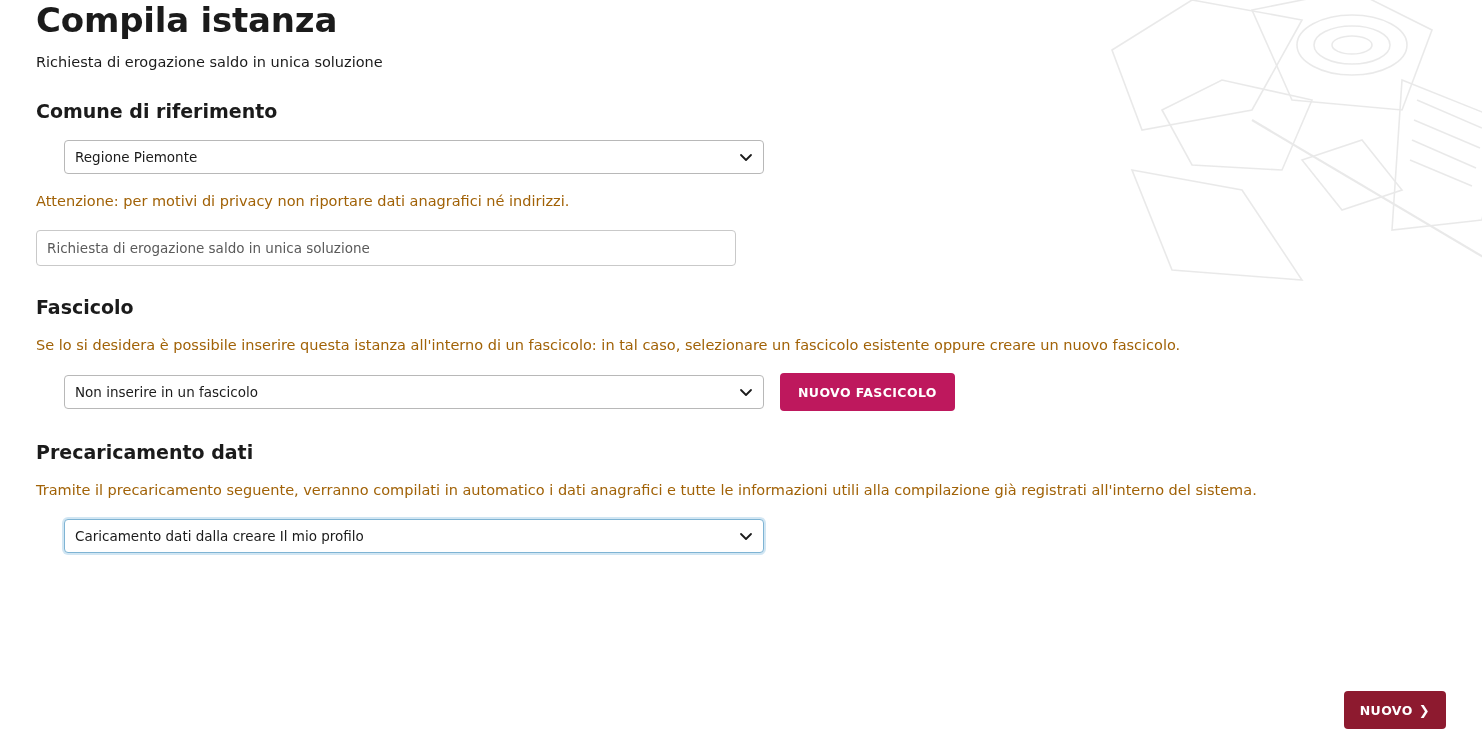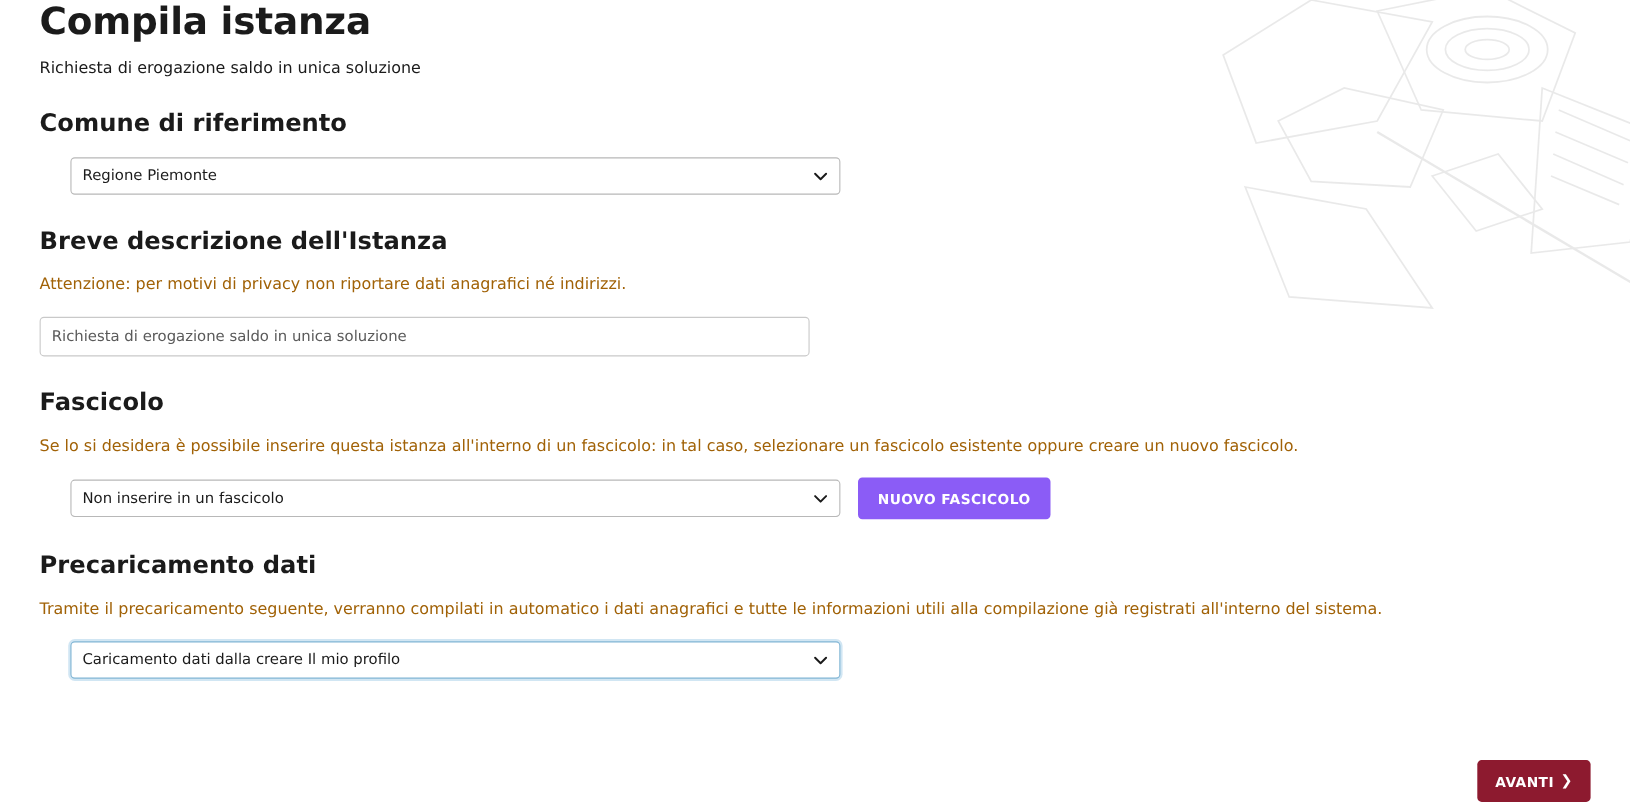--- a/index.html
+++ b/index.html
@@ -42,21 +42,21 @@
     color: #17324d;
     color: #1b1b1b;
     font-family: "DejaVu Sans", sans-serif;
   }
   .subtitle {
     font-size: 14.5px;
     margin-top: 14px;
     color: #1b1b1b;
   }
   h2.section {
-    font-size: 22px;
+    font-size: 19px;
     font-weight: 700;
     margin: 0;
     padding-top: 30px;
     color: #1b1b1b;
   }
   .helper {
     font-size: 14.5px;
     margin-top: 18px;
     color: #a16207;
     line-height: 1.35;
@@ -106,21 +106,21 @@
     border-radius: 4px;
     background: #ffffff;
     font-size: 13.5px;
     color: #5a5a5a;
     padding: 0 10px;
     font-family: "DejaVu Sans", sans-serif;
     margin-top: 18px;
     display: block;
   }
   .btn-primary {
-    background: #8b5cf6;
+    background: #be185d;
     color: #ffffff;
     border: none;
     border-radius: 4px;
     height: 38px;
     padding: 0 18px;
     font-size: 12.5px;
     font-weight: 700;
     letter-spacing: 0.4px;
     cursor: pointer;
     font-family: "DejaVu Sans", sans-serif;
@@ -179,21 +179,20 @@
       <div class="select-wrap">
         <div class="select-box">Regione Piemonte</div>
         <span class="chev">
           <svg width="16" height="16" viewBox="0 0 16 16">
               <path d="M3 6 L8 11 L13 6" stroke="#1b1b1b" stroke-width="1.8" fill="none" stroke-linecap="round" stroke-linejoin="round"></path>
             </svg>
         </span>
       </div>
     </div>
 
-    <h2 class="section">Breve descrizione dell'Istanza</h2>
     <div class="helper">Attenzione: per motivi di privacy non riportare dati anagrafici né indirizzi.</div>
     <input class="text-input" type="text" value="Richiesta di erogazione saldo in unica soluzione" style="">
 
     <h2 class="section">Fascicolo</h2>
     <div class="helper">Se lo si desidera è possibile inserire questa istanza all'interno di un fascicolo: in tal caso, selezionare un fascicolo esistente oppure creare un nuovo fascicolo.</div>
     <div class="field-row">
       <div class="select-wrap">
         <div class="select-box">Non inserire in un fascicolo</div>
         <span class="chev">
           <svg width="16" height="16" viewBox="0 0 16 16">
@@ -214,18 +213,18 @@
               <path d="M3 6 L8 11 L13 6" stroke="#1b1b1b" stroke-width="1.8" fill="none" stroke-linecap="round" stroke-linejoin="round"></path>
             </svg>
         </span>
       </div>
     </div>
 
   </div>
 
   <div class="footer">
     <button class="btn-next">
-      <span>AVANTI</span>
+      <span>NUOVO</span>
       <span class="arrow">❯</span>
     </button>
   </div>
 
 </div>
 
 </body></html>

